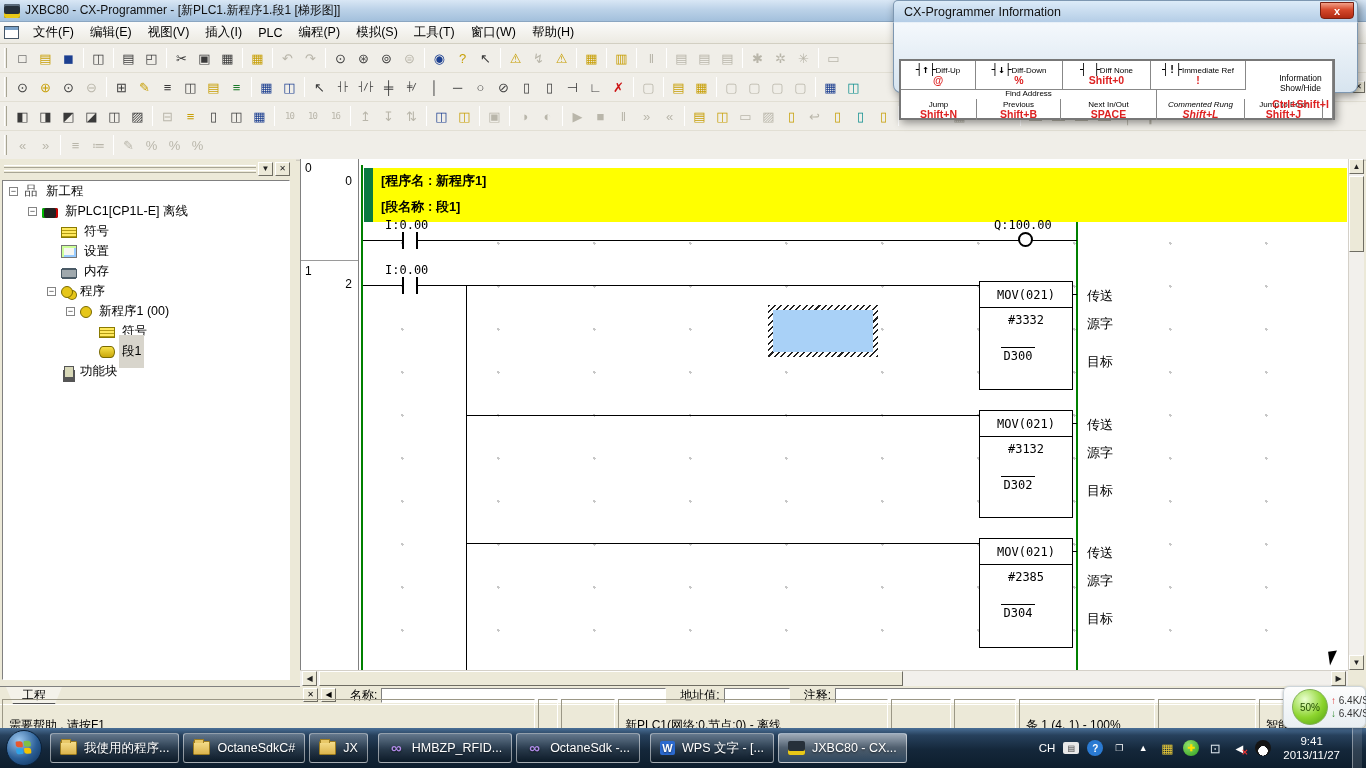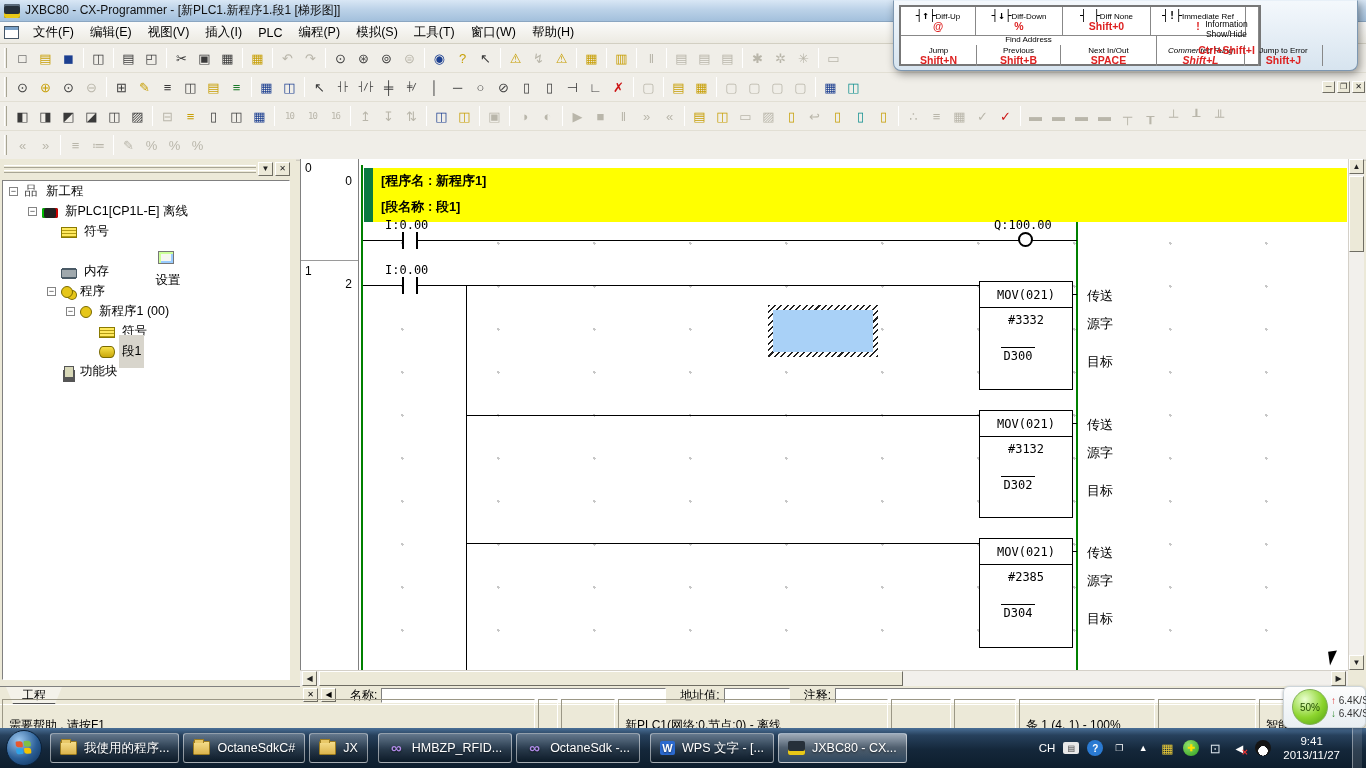--- a/index.html
+++ b/index.html
@@ -104,21 +104,21 @@
   #netwidget{left:1283px;top:686px;width:83px;height:42px;background:linear-gradient(#fdfdfd,#e8eef2);border:1px solid #cdd5da;border-radius:6px;display:flex;align-items:center;box-shadow:0 1px 3px rgba(0,0,0,.35);z-index:30;}
   #netball{width:36px;height:36px;margin-left:8px;border-radius:50%;background:radial-gradient(circle at 35% 28%,#eaffd0,#8cd42d 55%,#4f9e10);border:1px solid #7fae54;font-size:10px;color:#234d00;display:flex;align-items:center;justify-content:center;flex:none;}
   #netspeeds{font-size:10px;color:#333;margin-left:3px;line-height:13px;white-space:nowrap;}
   #netspeeds .up{color:#d33;}#netspeeds .dn{color:#2a8a2a;}
 
   
   #popup{left:893px;top:0;width:465px;height:93px;z-index:40;filter:drop-shadow(2px 3px 4px rgba(0,0,0,.4));}
   #popup .ptitle{height:22px;background:linear-gradient(#dcebf8,#b4cde6);border:1px solid #7d97b1;border-bottom:none;border-radius:5px 5px 0 0;display:flex;align-items:center;padding-left:10px;font-size:12.5px;color:#111;}
   #pclose{position:absolute;right:4px;top:2px;width:34px;height:17px;background:linear-gradient(#f2a088,#d6492c 45%,#b02a12);border:1px solid #7a2012;border-radius:0 0 4px 4px;color:#fff;font-size:11px;font-weight:bold;text-align:center;line-height:16px;}
   #pbody{height:71px;background:linear-gradient(#f4f8fc,#d7e4ef);border:1px solid #7d97b1;border-top:1px solid #e8f0f8;border-radius:0 0 8px 8px;padding:4px 5px;}
-  #ptable{width:362px;height:61px;background:#fff;border:2px solid #777;position:relative;font-size:9px;}
+  #ptable{width:436px;height:61px;background:#fff;border:2px solid #777;position:relative;font-size:9px;margin-top:32px;}
   .prow1{display:flex;height:29px;}
   .pc{border-right:1px solid #888;border-bottom:1px solid #888;position:relative;display:flex;flex-direction:column;align-items:center;justify-content:center;}
   .psym{font-family:"DejaVu Sans Mono",monospace;font-size:11px;font-weight:bold;line-height:10px;white-space:nowrap;}
   .plab{font-size:8px;white-space:nowrap;}
   .pkey{color:#d22;font-weight:bold;font-size:10.5px;line-height:10px;white-space:nowrap;}
   #pfind{position:absolute;left:0;top:29px;width:256px;height:9px;border-right:1px solid #888;text-align:center;font-size:8px;line-height:8px;}
   .prow2{position:absolute;left:0;top:38px;display:flex;height:21px;}
   .prow2 .pc{border-bottom:none;}
   #pinfo{position:absolute;right:0;top:0;width:64px;height:59px;display:flex;flex-direction:column;align-items:center;justify-content:center;border-bottom:none;}
   #pinfo .plab{font-size:8.5px;}
@@ -619,21 +619,21 @@
         <div class="trow" style="padding-left: 25px;">
           <span class="ebox">−</span>
           <span class="ti ti-plc"></span>
           <span class="lbl">新PLC1[CP1L-E] 离线</span>
         </div>
         <div class="trow" style="padding-left: 44px;">
           <span class="ebox none"></span>
           <span class="ti ti-symbols"></span>
           <span class="lbl">符号</span>
         </div>
-        <div class="trow" style="padding-left: 44px; flex-direction: column;">
+        <div class="trow" style="padding-left: 44px;">
           <span class="ebox none"></span>
           <span class="ti ti-settings"></span>
           <span class="lbl">设置</span>
         </div>
         <div class="trow" style="padding-left: 44px;">
           <span class="ebox none"></span>
           <span class="ti ti-memory"></span>
           <span class="lbl">内存</span>
         </div>
         <div class="trow" style="padding-left: 44px;">
@@ -773,20 +773,24 @@
 
   <div id="netwidget" class="abs">
     <div id="netball">50%</div>
     <div id="netspeeds">
       <div><span class="up">↑</span> <span>6.4K/S</span></div>
       <div><span class="dn">↓</span> <span>6.4K/S</span></div>
     </div>
   </div>
 
   <div id="popup" class="abs">
+    <div class="ptitle">
+      <span>CX-Programmer Information</span>
+      <div id="pclose">x</div>
+    </div>
     <div id="pbody">
       <div id="ptable">
         <div class="prow1" id="prow1">
             <div class="pc" style="width: 75px;">
               <div style="white-space: nowrap;"><span class="psym">┤↑├</span><span class="plab">Diff-Up</span></div>
               <div class="pkey">@</div>
             </div>
             <div class="pc" style="width: 87px;">
               <div style="white-space: nowrap;"><span class="psym">┤↓├</span><span class="plab">Diff-Down</span></div>
               <div class="pkey">%</div>

